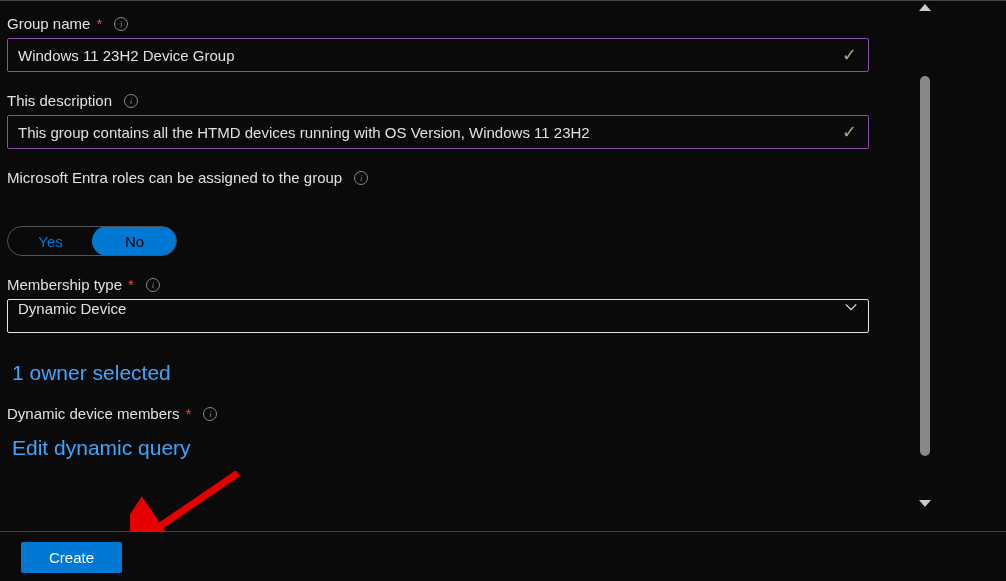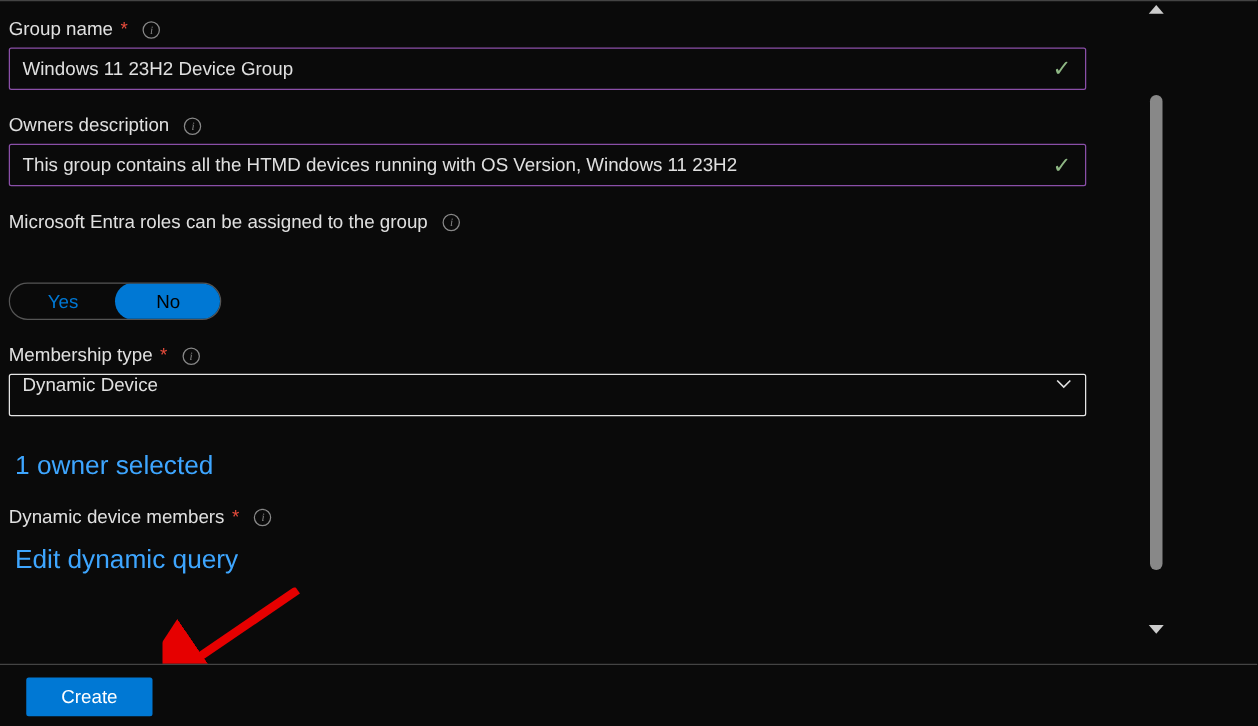--- a/index.html
+++ b/index.html
@@ -207,21 +207,21 @@
       <span class="info-icon">i</span>
     </div>
     <div class="input-wrapper">
       <input type="text" class="text-input" value="Windows 11 23H2 Device Group" style="">
       <span class="checkmark">✓</span>
     </div>
   </div>
 
   <div class="field-group">
     <div class="field-label">
-      <span>Owners description</span>
+      <span>This description</span>
       <span class="info-icon">i</span>
     </div>
     <div class="input-wrapper">
       <input type="text" class="text-input" value="This group contains all the HTMD devices running with OS Version, Windows 11 23H2" style="">
       <span class="checkmark">✓</span>
     </div>
   </div>
 
   <div class="field-group">
     <div class="field-label">

